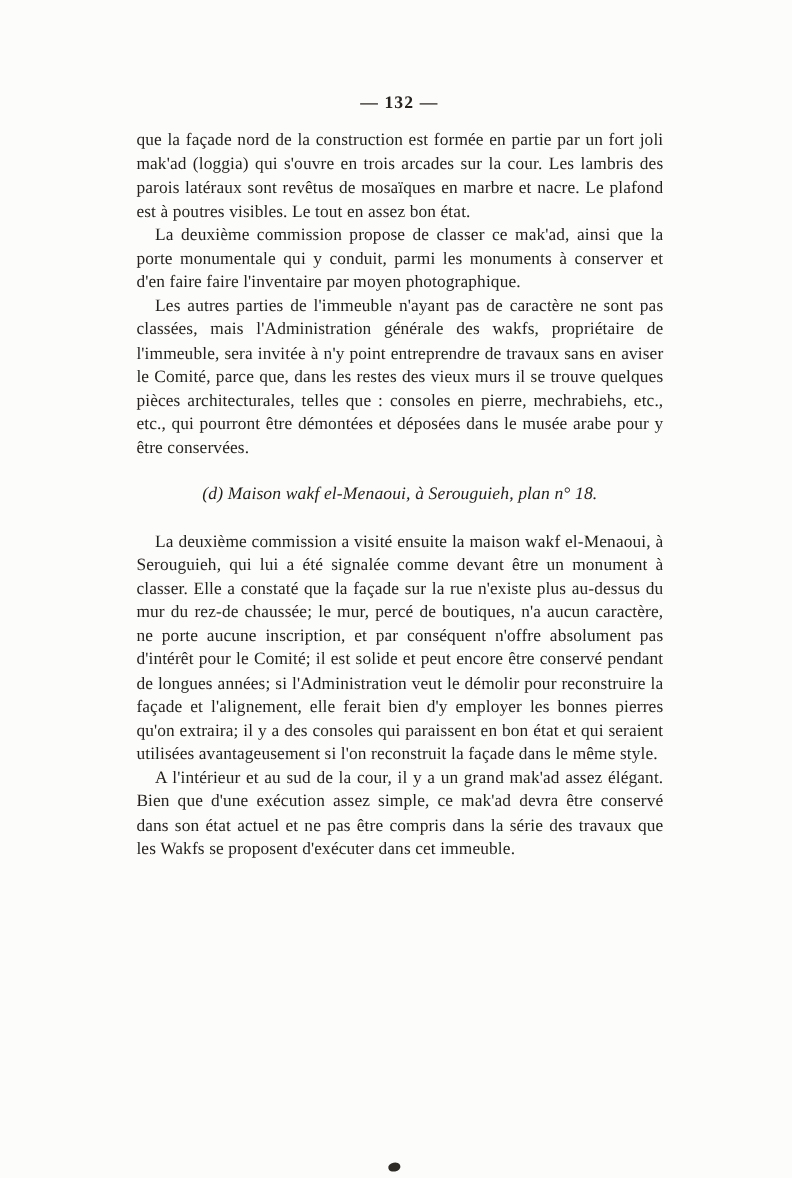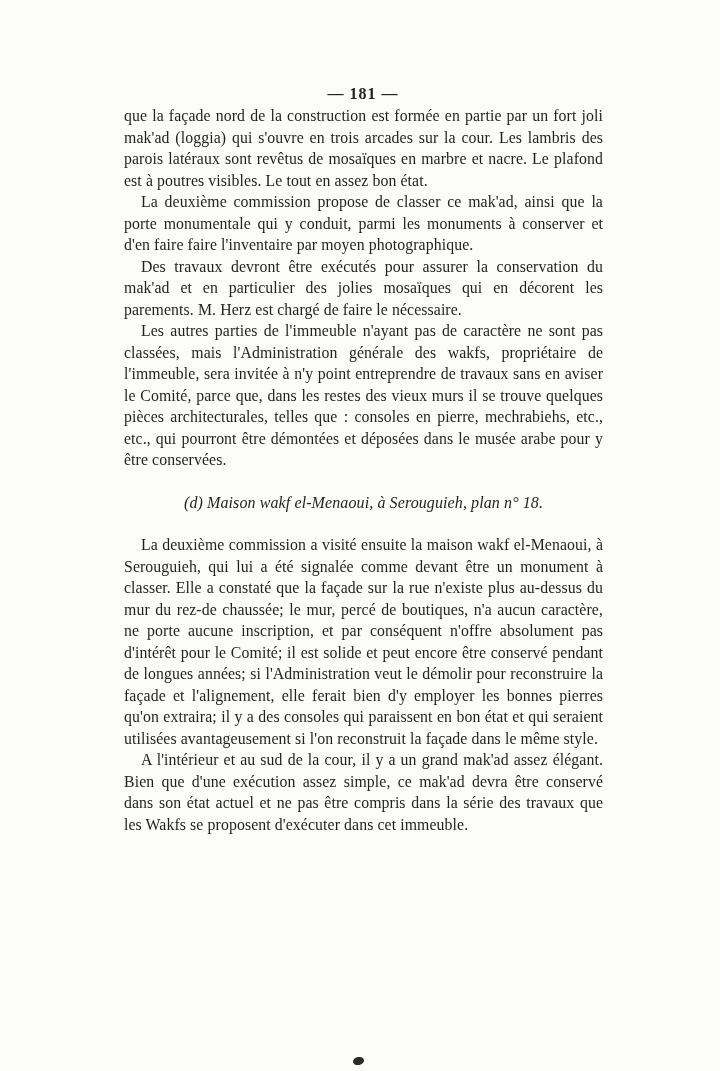--- a/index.html
+++ b/index.html
@@ -22,21 +22,21 @@
     left: 124px;
     width: 478px;
     text-align: center;
     font-size: 16px;
     font-weight: bold;
     letter-spacing: 1px;
     color: #26221e;
   }
   .text-block {
     position: absolute;
-    top: 105px;
+    top: 117px;
     left: 124px;
     width: 479px;
     font-size: 15.8px;
     line-height: 21.5px;
     text-align: justify;
     letter-spacing: 0.1px;
   }
   .para {
     margin: 0;
     text-indent: 17px;
@@ -66,29 +66,28 @@
     background: #2e2a26;
     border-radius: 50% / 45%;
     transform: rotate(-12deg);
   }
 </style>
 </head>
 <body>
 
 <div class="page">
 
-  <div class="page-number">— 181 —</div>
+  <div class="page-number">— 132 —</div>
 
   <div class="text-block">
 
     <p class="para no-indent">que la façade nord de la construction est formée en partie par un fort joli mak'ad (loggia) qui s'ouvre en trois arcades sur la cour. Les lambris des parois latéraux sont revêtus de mosaïques en marbre et nacre. Le plafond est à poutres visibles. Le tout en assez bon état.</p>
 
     <p class="para">La deuxième commission propose de classer ce mak'ad, ainsi que la porte monumentale qui y conduit, parmi les monuments à conserver et d'en faire faire l'inventaire par moyen photographique.</p>
 
-    <p class="para">Des travaux devront être exécutés pour assurer la conservation du mak'ad et en particulier des jolies mosaïques qui en décorent les parements. M. Herz est chargé de faire le nécessaire.</p>
 
     <p class="para">Les autres parties de l'immeuble n'ayant pas de caractère ne sont pas classées, mais l'Administration générale des wakfs, propriétaire de l'immeuble, sera invitée à n'y point entreprendre de travaux sans en aviser le Comité, parce que, dans les restes des vieux murs il se trouve quelques pièces architecturales, telles que : consoles en pierre, mechrabiehs, etc., etc., qui pourront être démontées et déposées dans le musée arabe pour y être conservées.</p>
 
     <div class="section-heading">
       <span class="heading-prefix">(d)</span>
       <span class="heading-text">Maison wakf el-Menaoui, à Serouguieh, plan n° 18.</span>
     </div>
 
     <p class="para">La deuxième commission a visité ensuite la maison wakf el-Menaoui, à Serouguieh, qui lui a été signalée comme devant être un monument à classer. Elle a constaté que la façade sur la rue n'existe plus au-dessus du mur du rez-de chaussée; le mur, percé de boutiques, n'a aucun caractère, ne porte aucune inscription, et par conséquent n'offre absolument pas d'intérêt pour le Comité; il est solide et peut encore être conservé pendant de longues années; si l'Administration veut le démolir pour reconstruire la façade et l'alignement, elle ferait bien d'y employer les bonnes pierres qu'on extraira; il y a des consoles qui paraissent en bon état et qui seraient utilisées avantageusement si l'on reconstruit la façade dans le même style.</p>
 

